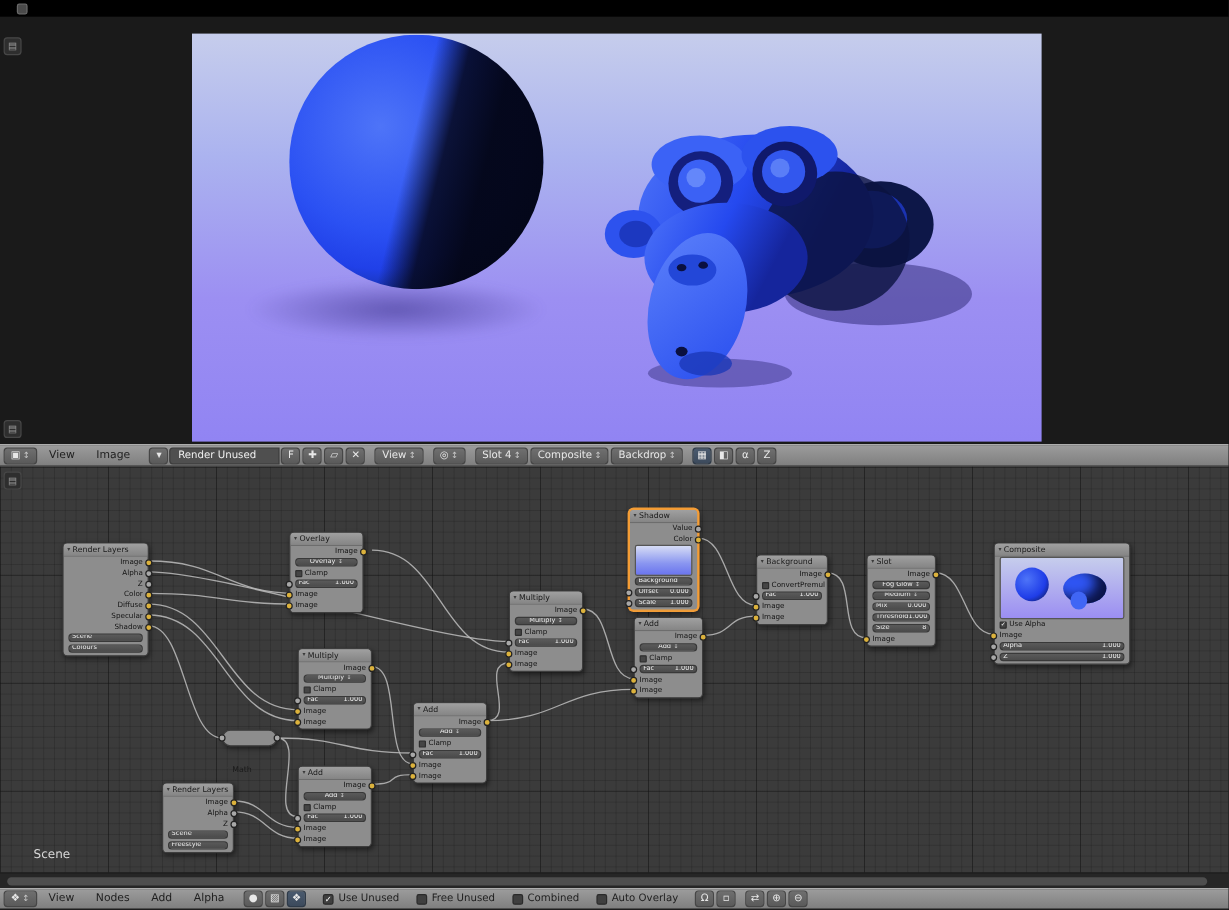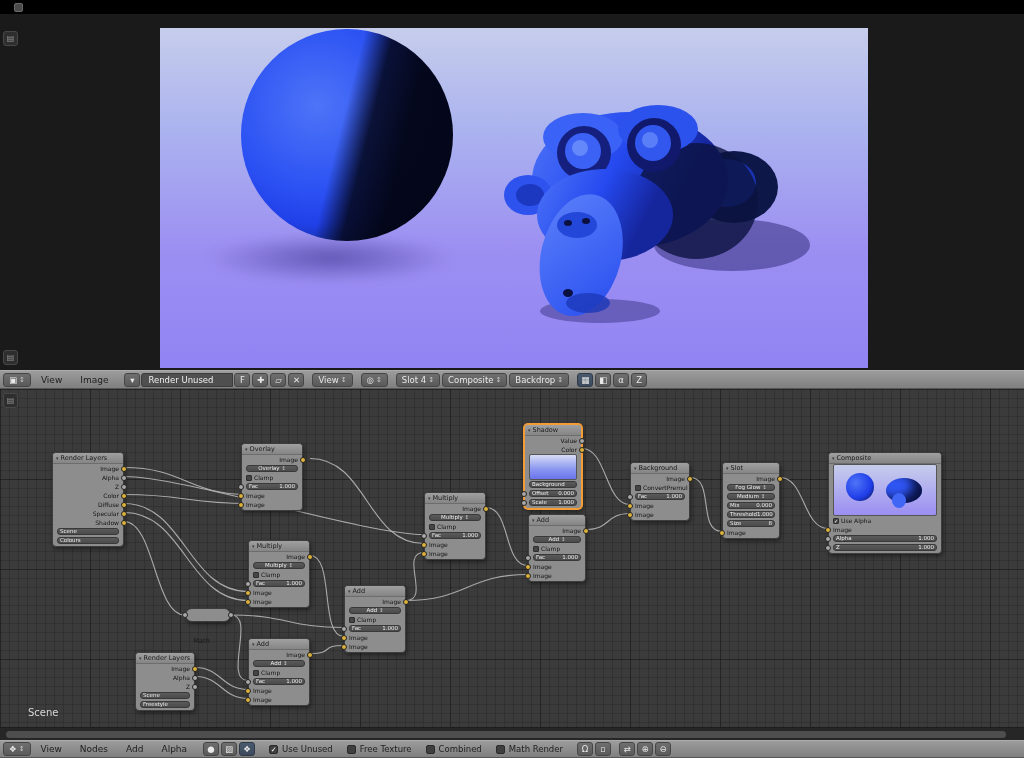--- a/index.html
+++ b/index.html
@@ -669,29 +669,29 @@
     <div class="hbtn sq on">
       <span>❖</span>
     </div>
     <div class="sep"></div>
     <label class="chk">
       <span class="box">✓</span>
       <span>Use Unused</span>
     </label>
     <label class="chk">
       <span class="box"></span>
-      <span>Free Texture</span>
+      <span>Free Unused</span>
     </label>
     <label class="chk">
       <span class="box"></span>
       <span>Combined</span>
     </label>
     <label class="chk">
       <span class="box"></span>
-      <span>Math Render</span>
+      <span>Auto Overlay</span>
     </label>
     <div class="sep"></div>
     <div class="hbtn sq">
       <span>Ω</span>
     </div>
     <div class="hbtn sq">
       <span>▫</span>
     </div>
     <div class="sep"></div>
     <div class="hbtn sq">

